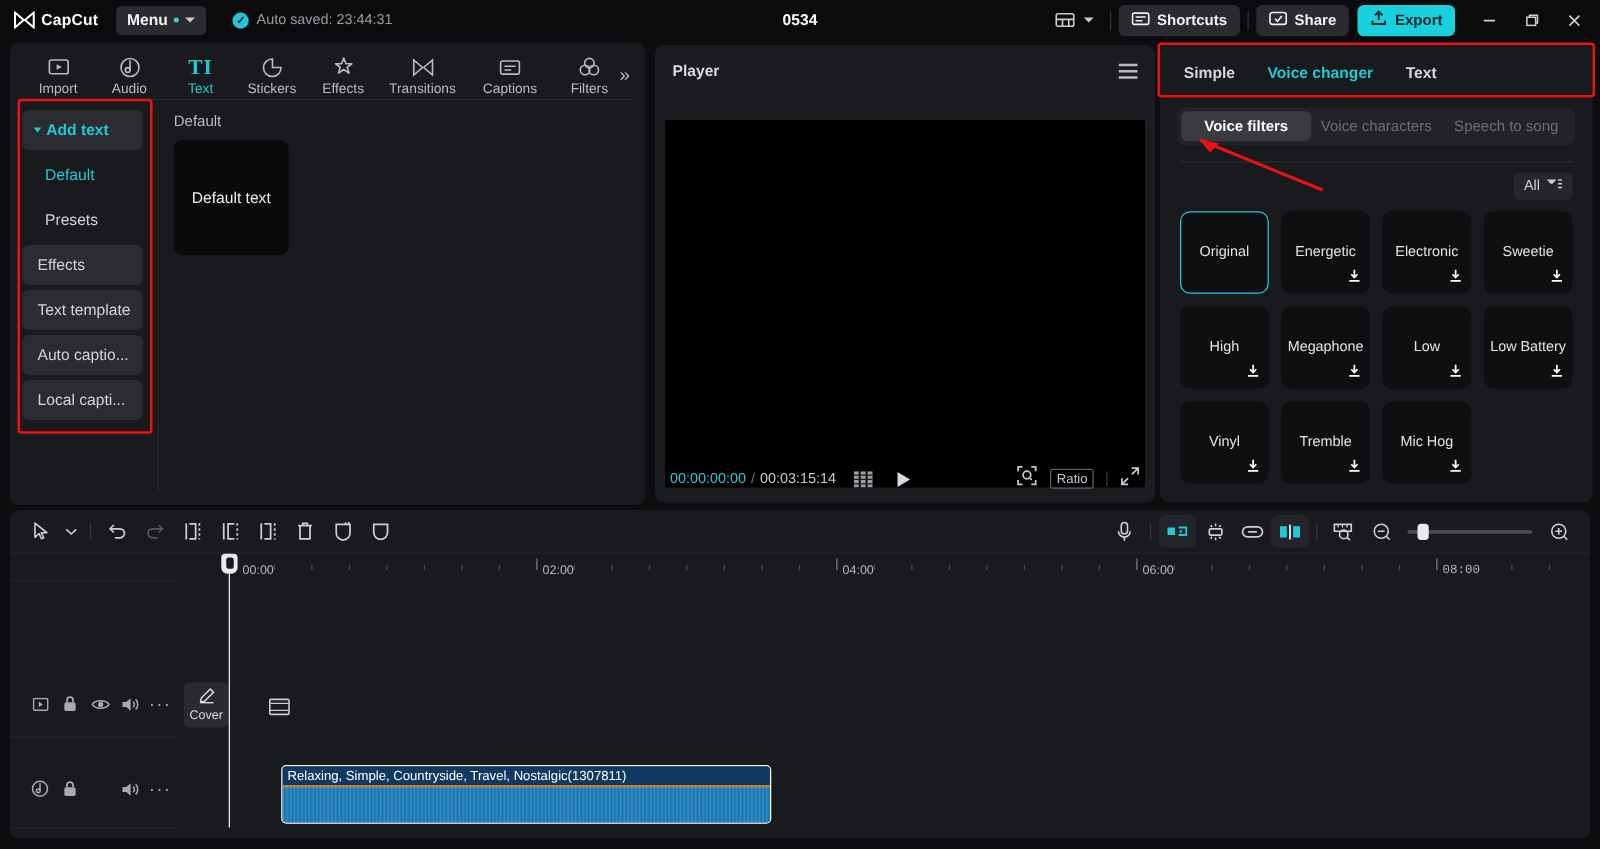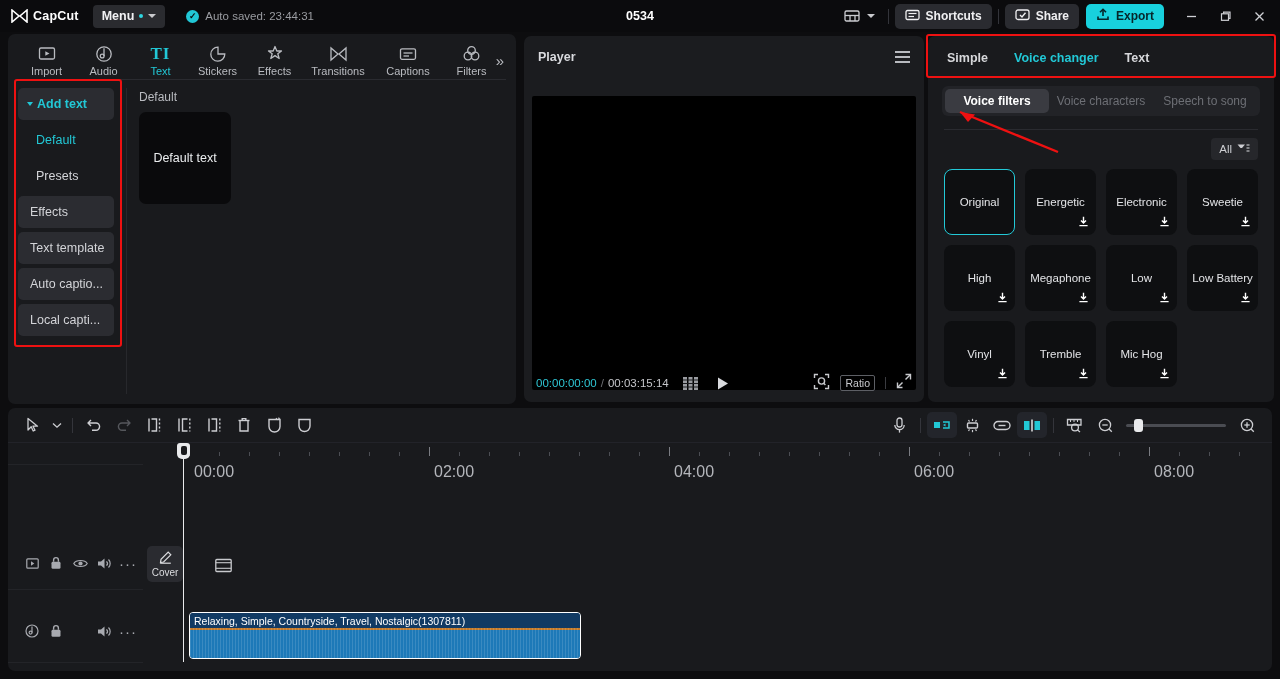--- a/index.html
+++ b/index.html
@@ -150,21 +150,21 @@
   .tb-ic.disabled { color: #55575c; }
   .tb-ic.on { background: #23252b; border-radius: 5px; }
   .tb-div { width: 1px; height: 15px; background: #34353b; margin: 0 6px; }
   .tb-right { margin-left: auto; display: flex; align-items: center; }
   .zslider { width: 100px; height: 3px; background: #4a4c52; border-radius: 2px; position: relative; margin: 0 6px; }
   .zknob { position: absolute; left: 8px; top: -5px; width: 9px; height: 13px; border-radius: 3px; background: #e9eaec; }
 
   .tl-ruler { position: relative; height: 22px; margin-left: 0; border-top: 1px solid #222329; }
   .tick { position: absolute; top: 9px; width: 1px; height: 4px; background: #4b4d53; }
   .tick.major { top: 4px; height: 9px; background: #7a7c82; }
-  .rlabel { position: absolute; top: 20px; font-size: 16px; color: #b4b6bb; }
+  .rlabel { position: absolute; top: 8px; font-size: 10px; color: #b4b6bb; }
   .playhead { position: absolute; top: 0; width: 1px; height: 219px; background: #e9eaec; z-index: 9; }
   .ph-handle {
     position: absolute; top: 0px; left: -6px; width: 13px; height: 16px;
     background: #e9eaec; border-radius: 3px 3px 5px 5px;
   }
   .ph-handle::after { content:""; position:absolute; left:3.5px; top:3px; width:6px; height:9px; background:#191a1d; border-radius:2px; }
 
   .tracks { position: absolute; left: 0; top: 56px; width: 1264px; height: 207px; }
   .trk-head { position: absolute; left: 0; width: 135px; display: flex; align-items: center; gap: 0px; padding-left: 12px; }
   .th-ic { width: 24px; height: 22px; display: flex; align-items: center; justify-content: center; color: #a8aab0; cursor: pointer; }
@@ -775,21 +775,21 @@
       <span class="rlabel" style="left:906px;">06:00</span>
       <span class="tick" style="left:931px;"></span>
         <span class="tick" style="left:961px;"></span>
       <span class="tick" style="left:991px;"></span>
         <span class="tick" style="left:1021px;"></span>
       <span class="tick" style="left:1051px;"></span>
         <span class="tick" style="left:1081px;"></span>
       <span class="tick" style="left:1111px;"></span>
 
       <span class="tick major" style="left:1141px;"></span>
-      <span class="rlabel" style="left:1146px;">08:00</span>
+      <span class="rlabel" style="left:1146px;font-family:Liberation Mono, monospace;">08:00</span>
       <span class="tick" style="left:1171px;"></span>
         <span class="tick" style="left:1201px;"></span>
       <span class="tick" style="left:1231px;"></span>
 
       <span class="playhead" style="left:175px;">
         <span class="ph-handle"></span>
       </span>
     </div>
 
     <div class="tracks">
@@ -863,21 +863,21 @@
         <span class="th-ic">
           <svg width="15" height="13" viewBox="0 0 15 13">
             <path d="M1 4.5 L4 4.5 L7.5 1.5 L7.5 11.5 L4 8.5 L1 8.5 Z" fill="#a8aab0"></path>
             <path d="M9.5 4.3 A3.2 3.2 0 0 1 9.5 8.7" fill="none" stroke="#a8aab0" stroke-width="1.2"></path>
             <path d="M11.5 2.5 A5.6 5.6 0 0 1 11.5 10.5" fill="none" stroke="#a8aab0" stroke-width="1.2"></path>
           </svg>
         </span>
         <span class="th-ic" style="font-size:15px;letter-spacing:1px;">···</span>
       </div>
 
-      <div class="aud-clip" style="top:148px;">
+      <div class="aud-clip" style="top:148px;margin-left:36px;">
         <div class="ac-label">Relaxing, Simple, Countryside, Travel, Nostalgic(1307811)</div>
         <div class="ac-wave">
           <span class="topline"></span>
         <span class="stripe" style="left: 0px;"></span>
             <span class="stripe" style="left: 3px;"></span>
             <span class="stripe" style="left: 6px;"></span>
             <span class="stripe" style="left: 9px;"></span>
             <span class="stripe" style="left: 12px;"></span>
             <span class="stripe" style="left: 15px;"></span>
             <span class="stripe" style="left: 18px;"></span>

